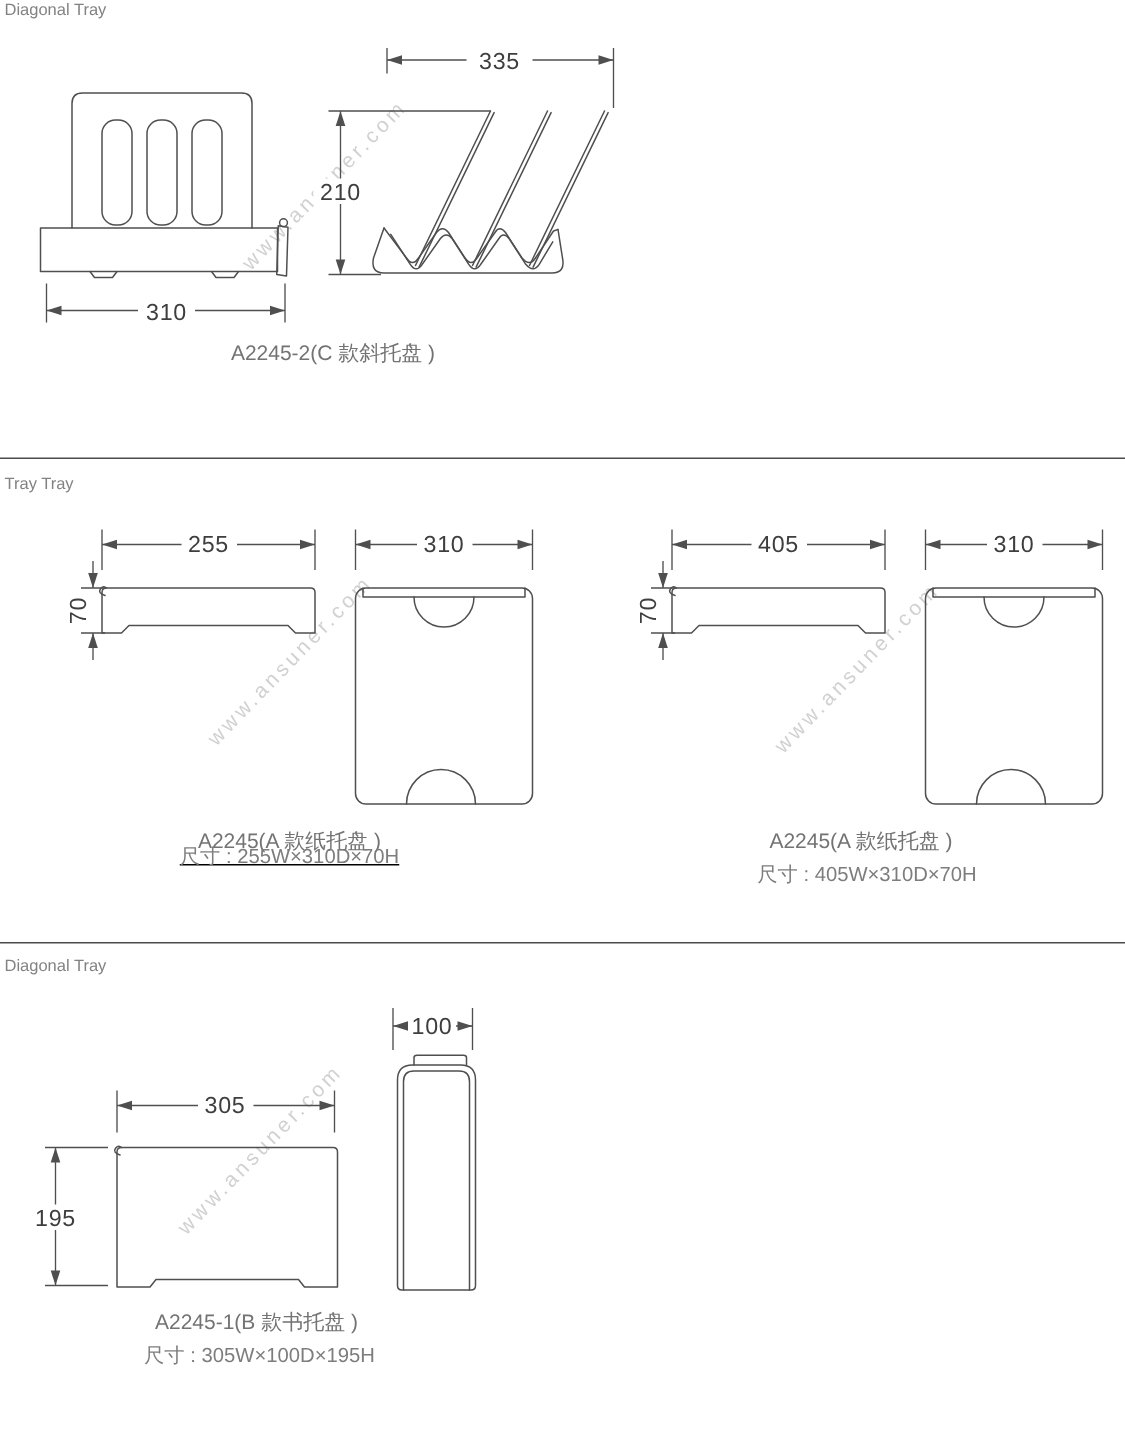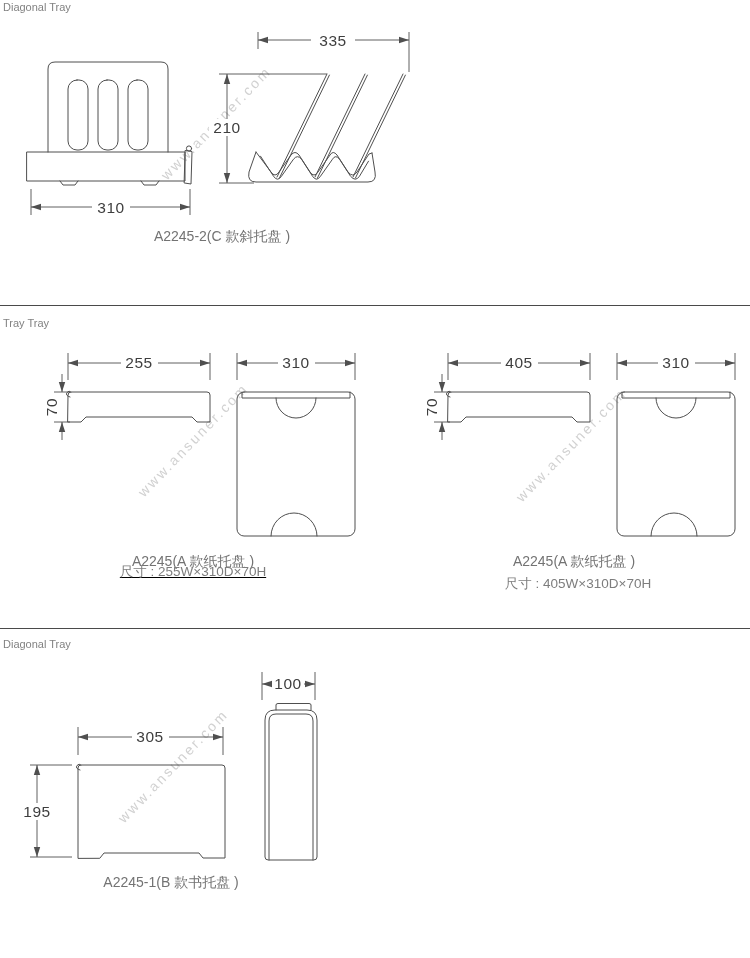--- a/index.html
+++ b/index.html
@@ -213,15 +213,18 @@
       <g>
         <path class="ln" d="M78,229 L78,139 Q78,136 81,136 L222,136 Q225,136 225,139 L225,229 L203,229 L199,224 L104,224 L100,229 Z"></path>
         <path class="ln" d="M80,141 q-5,-1.5 -3,-4.5 q2,-2.5 4,-0.5"></path>
       </g>
     </svg>
 
     <div class="title" style="top:9px;">Diagonal Tray</div>
     <div class="cap" style="left:171px;top:244px;">
       <span class="model">A2245-1(B 款书托盘 )</span>
     </div>
+    <div class="cap" style="left:173px;top:266px;">
+      <span class="size">尺寸 : 305W×100D×195H</span>
+    </div>
   </div>
 
 </div>
 
 </body></html>

